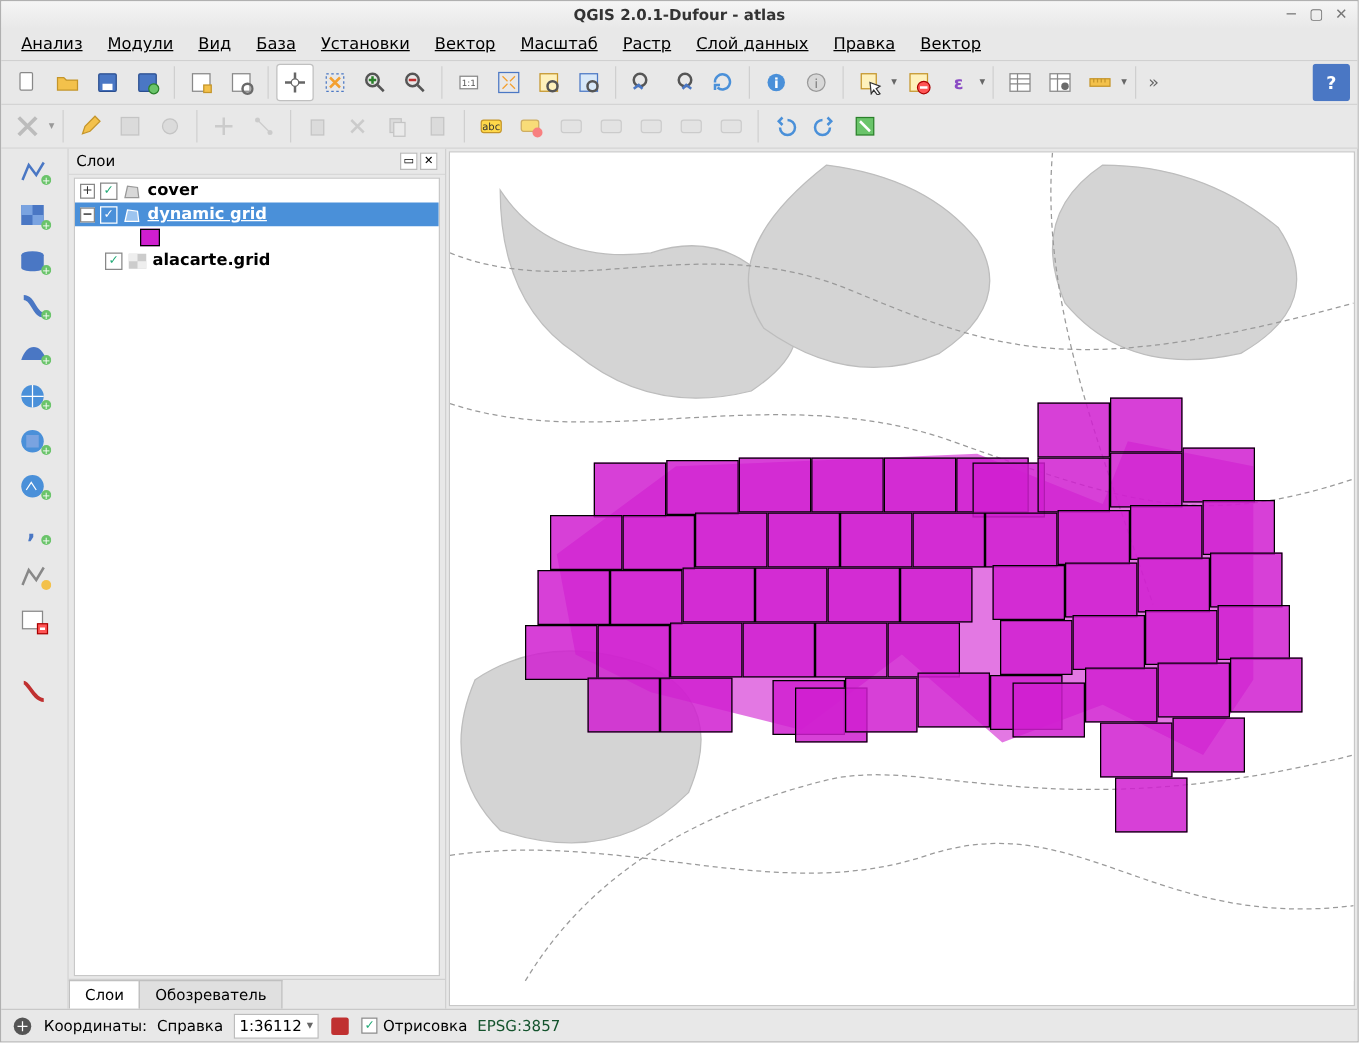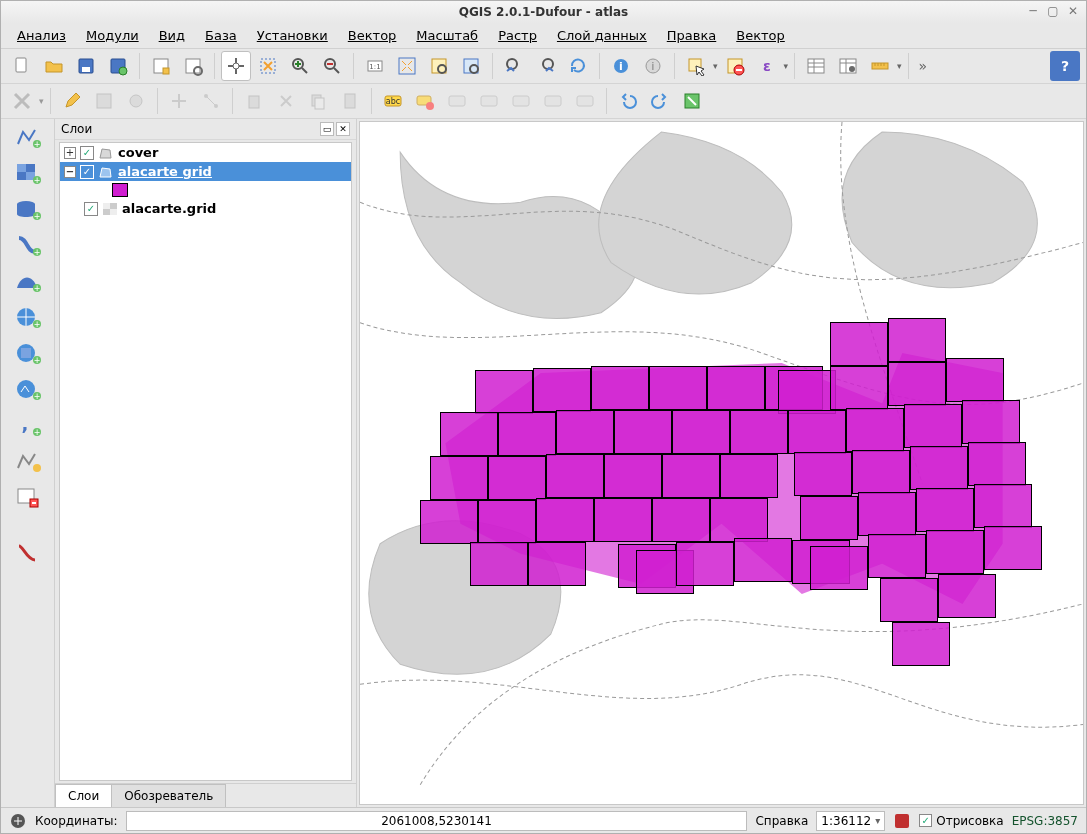--- a/index.html
+++ b/index.html
@@ -467,21 +467,21 @@
               <path d="M2 12L4 3l8 1 1 8z" fill="#d8d8d8" stroke="#999"></path>
             </svg>
           <b>cover</b>
         </div>
         <div class="treerow selected">
           <span class="exp" style="color:#333">−</span>
           <span class="chk" style="color:#fff;background:#4a90d9;border-color:#fff">✓</span>
           <svg class="lyricon" viewBox="0 0 16 14">
               <path d="M2 12L4 3l8 1 1 8z" fill="#9cc4ef" stroke="#fff"></path>
             </svg>
-          <span style="text-decoration:underline">alacarte grid</span>
+          <span style="text-decoration:underline">dynamic grid</span>
         </div>
         <div class="treerow">
           <span class="swatch"></span>
         </div>
         <div class="treerow" style="padding-left:24px">
           <span class="chk">✓</span>
           <svg class="lyricon" viewBox="0 0 16 14">
               <rect x="1" y="1" width="14" height="12" fill="#ccc"></rect>
               <rect x="1" y="1" width="7" height="6" fill="#eee"></rect>
               <rect x="8" y="7" width="7" height="6" fill="#eee"></rect>
@@ -577,23 +577,20 @@
       </div>
     </div>
   </div>
 
   <div class="statusbar">
     <svg width="18" height="18">
         <circle cx="9" cy="9" r="7" fill="#555"></circle>
         <path d="M5 9h8M9 5v8" stroke="#fff"></path>
       </svg>
     <span>Координаты:</span>
-    <div class="field" style="flex:1;justify-content:center">
-        <span>2061008,5230141</span>
-      </div>
     <span>Справка</span>
     <div class="combo">
         <span>1:36112</span>
       </div>
     <svg width="18" height="18">
         <rect x="2" y="2" width="14" height="14" fill="#c03030" rx="2"></rect>
       </svg>
     <label style="display:flex;align-items:center;gap:4px">
       <span style="width:13px;height:13px;border:1px solid #888;background:#fff;display:inline-flex;align-items:center;justify-content:center;font-size:10px;color:#2a7">✓</span>
       <span>Отрисовка</span>

